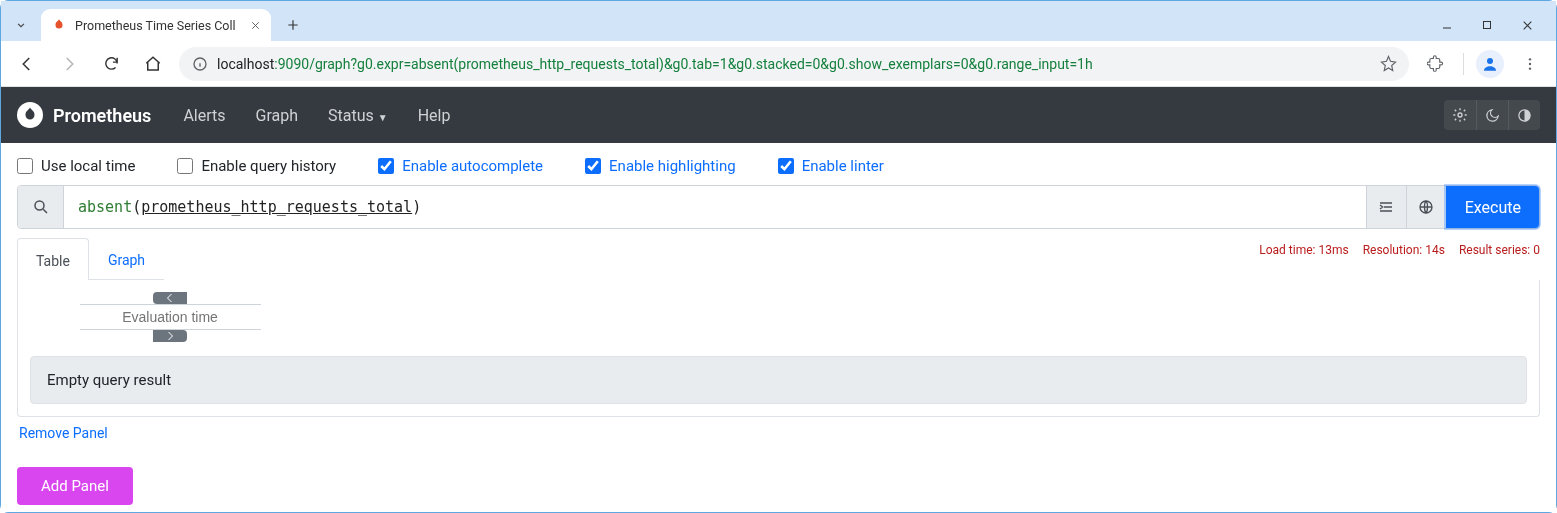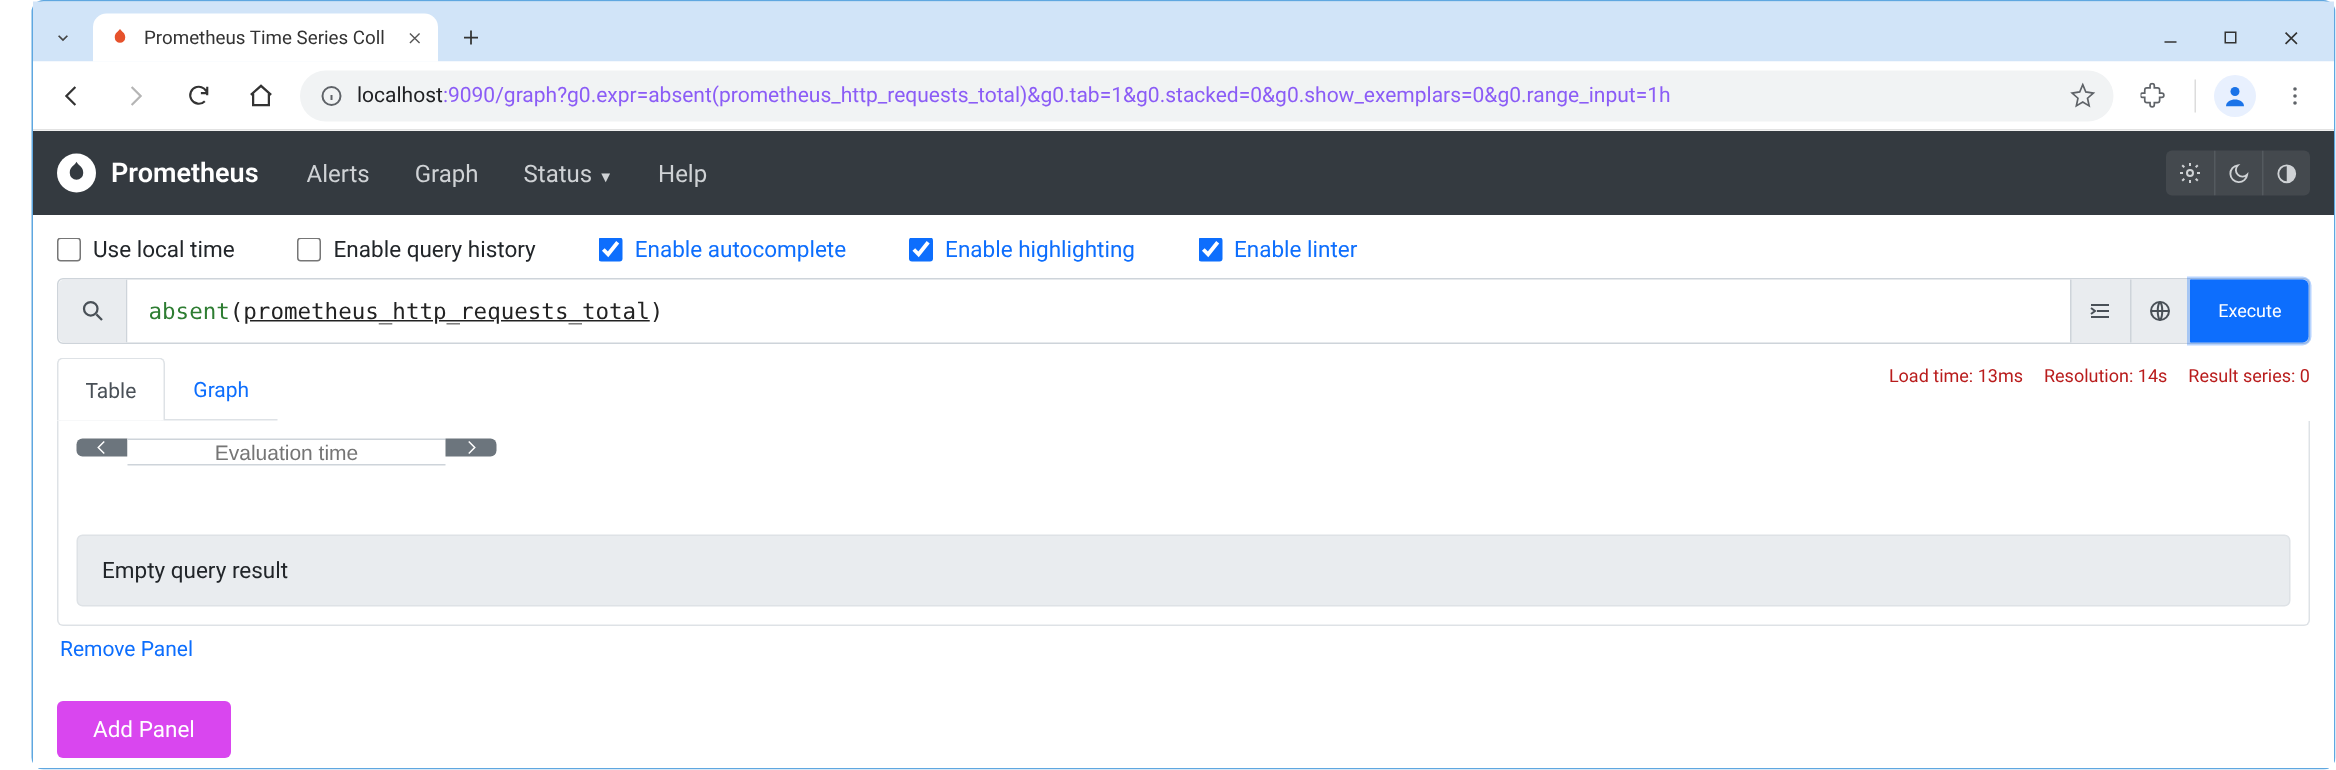--- a/index.html
+++ b/index.html
@@ -4,21 +4,20 @@
 <style>
   * { box-sizing: border-box; margin: 0; padding: 0; }
   html, body { width: 1557px; height: 513px; font-family: -apple-system, "Segoe UI", Roboto, sans-serif; font-size: 14px; overflow: hidden; }
 
   
   .window {
     display: flex; flex-direction: column; height: 100%;
     background: #ffffff;
     border: 1px solid #5fa7e0;
     border-radius: 8px;
-    margin-left: 21px;
   }
 
   .tabstrip {
     display: flex; align-items: center; height: 40px;
     background: #d1e4f8;
     padding: 8px 8px 0 8px;
     gap: 8px;
   }
   .tabstrip .chev-btn {
     width: 24px; height: 24px; display: flex; align-items: center; justify-content: center;
@@ -45,21 +44,21 @@
   }
   .addrbar .nav-btn { width: 32px; height: 32px; display:flex; align-items:center; justify-content:center; color:#333; border-radius:50%; }
   .addrbar .nav-btn.disabled { color:#b5b5b5; }
   .omnibox {
     flex: 1; display: flex; align-items: center; gap: 8px;
     height: 34px; background: #f1f3f4; border-radius: 17px;
     padding: 0 12px;
   }
   .omnibox .info-icon { color:#5f6368; width:18px; display:flex; justify-content:center; }
   .omnibox .url { flex:1; white-space: nowrap; overflow:hidden; color:#202124; font-size:14px; }
-  .omnibox .url .path { color:#8b5cf6; }
+  .omnibox .url .path { color:#15803d; }
   .omnibox .star { color:#5f6368; }
   .addrbar .ext-btn { width:32px; height:32px; display:flex; align-items:center; justify-content:center; color:#5f6368; }
   .addrbar .divider-v { width:1px; height:22px; background:#dcdcdc; margin:0 2px; }
   .addrbar .profile { width:28px; height:28px; border-radius:50%; background:#e8f0fe; display:flex; align-items:center; justify-content:center; }
 
   
   .page { flex:1; background:#ffffff; overflow:auto; }
 
   .prom-nav {
     display:flex; align-items:center; height:56px;
@@ -102,39 +101,39 @@
   }
   .tok-func { color:#2e7d32; }
   .tok-punct { color:#222; font-weight:500; }
   .tok-ident { color:#222;text-decoration:underline; }
   .query-row .icon-btn {
     width:40px; display:flex; align-items:center; justify-content:center;
     border-left:1px solid #ced4da; background:#e9ecef; color:#495057;
   }
   .query-row .execute-btn {
     display:flex; align-items:center; padding:0 18px;
-    background:#0d6efd; color:#fff; font-size:12px; border-left:1px solid #0d6efd;
+    background:#0d6efd; color:#fff; font-size:16px; border-left:1px solid #0d6efd;
     border-radius:0 4px 4px 0; box-shadow: 0 0 0 2px rgba(13,110,253,.3);
   }
 
   .meta-row { display:flex; align-items:flex-start; margin:8px 16px 0; }
   .tabs { display:flex; border-bottom:1px solid #dee2e6; }
   .tab {
     padding:14px 18px 11px; color:#0d6efd; cursor:pointer;
     border:1px solid transparent; border-bottom:none; border-radius:4px 4px 0 0;text-align:center;
   }
   .tab.active { color:#495057; border-color:#dee2e6; background:#fff; position:relative; top:1px; }
   .meta-row .spacer { flex:1; }
   .meta-row .stats { display:flex; gap:14px; color:#b91c1c; font-size:12px; padding-top:6px;align-items:center; }
 
   .panel-body {
     margin:0 16px; border:1px solid #dee2e6; border-top:none;
     border-radius:0 0 4px 4px; padding:12px;
   }
-  .eval-row { display:flex; align-items:flex-start; height:50px; width:280px; }
+  .eval-row { display:flex; align-items:center; height:50px; width:280px;flex-direction:column; }
   .eval-row .step-btn {
     width:34px; background:#6c757d; color:#fff; display:flex; align-items:center; justify-content:center;
   }
   .eval-row .step-btn:first-child { border-radius:4px 0 0 4px; }
   .eval-row .step-btn:last-child  { border-radius:0 4px 4px 0; }
   .eval-row input {
     flex:1; border:1px solid #ced4da; border-left:none; border-right:none;
     text-align:center; font-size:14px; color:#6c757d; background:#fff;
   }
 

